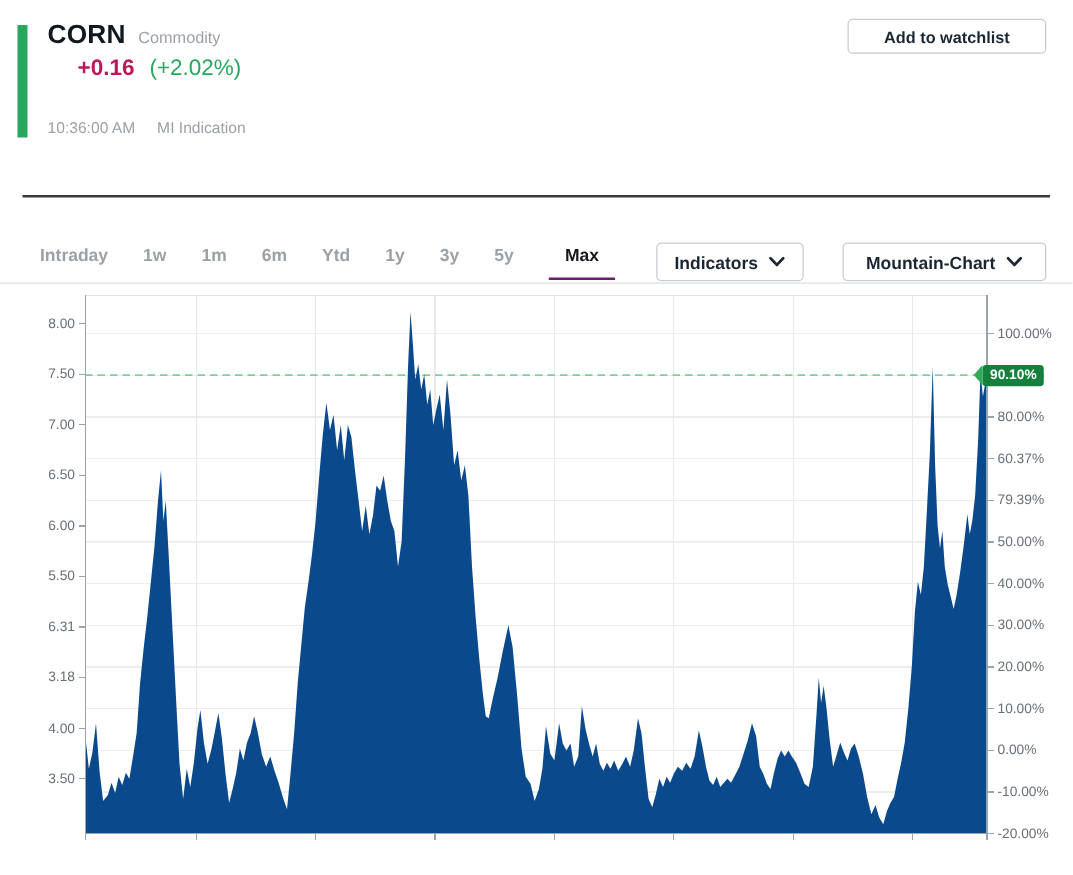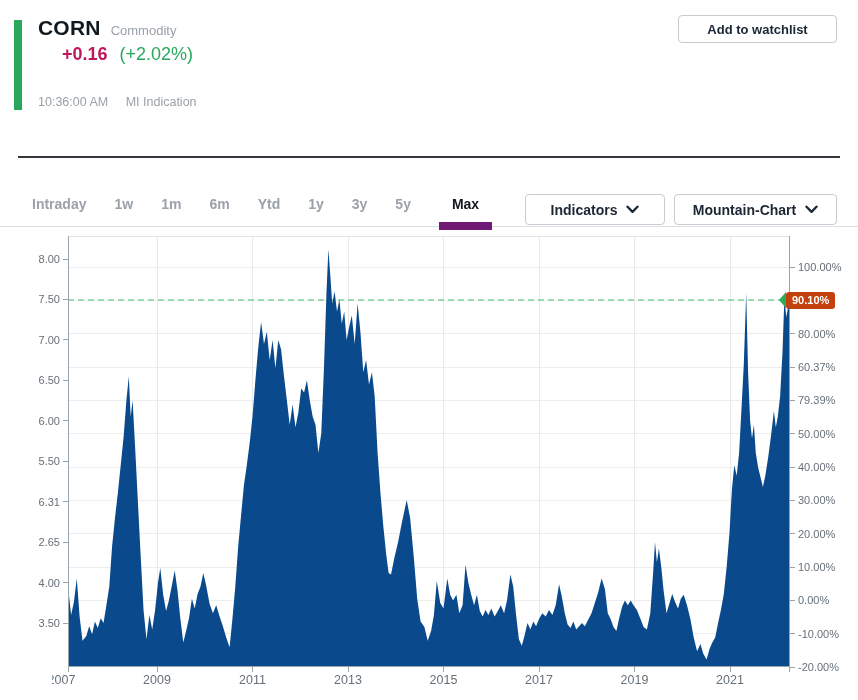--- a/index.html
+++ b/index.html
@@ -23,25 +23,25 @@
     font-size:13px; font-weight:700; color:#1a2633;
     display:flex; align-items:center; justify-content:center; cursor:pointer; }
   #header-divider { left:18px; top:156px; width:822px; height:2px; background:#34383c; }
 
   
   #tabbar-line { left:0; top:226px; width:858px; height:1px; background:#dcdfe2; }
   #tabs { left:32px; top:196px; display:flex; align-items:flex-start; }
   .tab { font-size:14px; font-weight:700; color:#9aa1a8; margin-right:28px;
          padding-bottom:12px; cursor:pointer; white-space:nowrap; }
   .tab--active { color:#14181c; padding:0 13px 10px 13px; margin-right:0;
-                 border-bottom:8px solid #701a75; }
+                 border-bottom:2px solid #701a75; }
   .dd-btn { top:194px; height:31px; border:1px solid #c6ccd2; border-radius:4px;
     background:#fff; display:flex; align-items:center; justify-content:center;
     font-size:14px; font-weight:700; color:#1a2633; cursor:pointer; }
-  #indicators-btn { left:525px; width:140px; }
+  #indicators-btn { left:525px; width:118px; }
   #charttype-btn  { left:674px; width:163px; }
   .dd-btn svg { margin-left:9px; }
 
   
   #chart { left:0; top:236px; width:730px; height:468px; }
   #chart-svg { position:absolute; left:0; top:0; }
   .ylab { position:absolute; transform:translateY(-50%); font-size:11px; color:#667079; white-space:nowrap; }
   #y-left  { position:absolute; left:0; top:0; width:60px; height:468px; }
   #y-left .ylab { right:0; }
   #y-right { position:absolute; left:796px; top:0; width:62px; height:468px; }
@@ -172,45 +172,35 @@
       </g>
     </svg>
   <div id="y-left">
       <span class="ylab" style="top: 23px;">8.00</span>
       <span class="ylab" style="top: 63.445px;">7.50</span>
       <span class="ylab" style="top: 103.89px;">7.00</span>
       <span class="ylab" style="top: 144.335px;">6.50</span>
       <span class="ylab" style="top: 184.78px;">6.00</span>
       <span class="ylab" style="top: 225.225px;">5.50</span>
       <span class="ylab" style="top: 265.67px;">6.31</span>
-      <span class="ylab" style="top: 306.115px;">2.65</span>
+      <span class="ylab" style="top: 306.115px;">3.18</span>
       <span class="ylab" style="top: 346.56px;">4.00</span>
       <span class="ylab" style="top: 387.005px;">3.50</span>
     </div>
   <div id="y-right">
       <span class="ylab" style="top: 31px;">100.00%</span>
       <span class="ylab" style="top: 64.3333px;">90.00%</span>
       <span class="ylab" style="top: 97.6667px;">80.00%</span>
       <span class="ylab" style="top: 131px;">60.37%</span>
       <span class="ylab" style="top: 164.333px;">79.39%</span>
       <span class="ylab" style="top: 197.667px;">50.00%</span>
       <span class="ylab" style="top: 231px;">40.00%</span>
       <span class="ylab" style="top: 264.333px;">30.00%</span>
       <span class="ylab" style="top: 297.667px;">20.00%</span>
       <span class="ylab" style="top: 331px;">10.00%</span>
       <span class="ylab" style="top: 364.333px;">0.00%</span>
       <span class="ylab" style="top: 397.667px;">-10.00%</span>
       <span class="ylab" style="top: 431px;">-20.00%</span>
     </div>
-  <div id="x-clip">
-      <span class="xlab" style="left: 9.5px;">2007</span>
-      <span class="xlab" style="left: 105px;">2009</span>
-      <span class="xlab" style="left: 200.5px;">2011</span>
-      <span class="xlab" style="left: 296px;">2013</span>
-      <span class="xlab" style="left: 391.5px;">2015</span>
-      <span class="xlab" style="left: 487px;">2017</span>
-      <span class="xlab" style="left: 582.5px;">2019</span>
-      <span class="xlab" style="left: 678px;">2021</span>
-    </div>
-  <div id="last-badge" style="background: #c2410c; color: rgb(46, 171, 87); top: 55.5px;">
+  <div id="last-badge" style="background: #15803d; color: rgb(46, 171, 87); top: 55.5px;">
     <span style="color: rgb(255, 255, 255); position: relative;">90.10%</span>
   </div>
 </div>
 
 </body></html>

